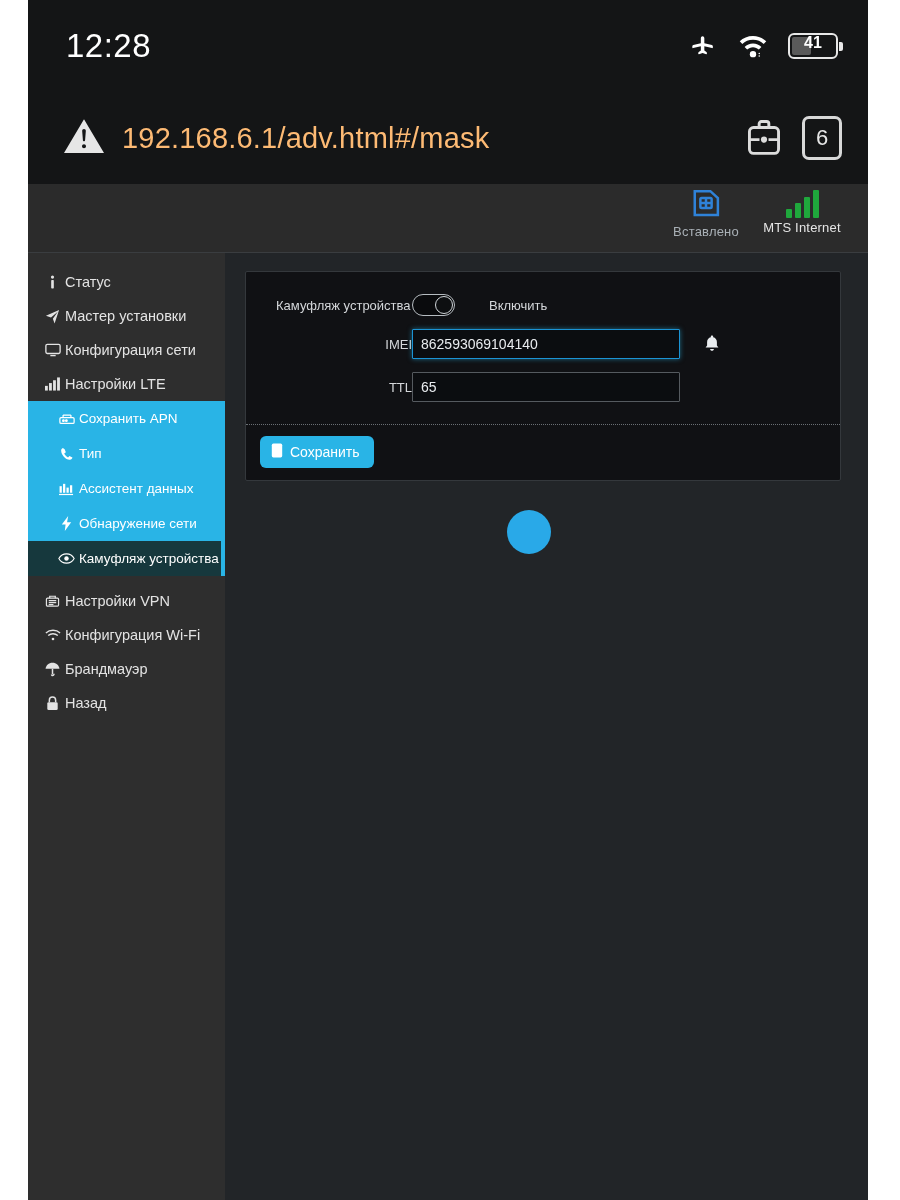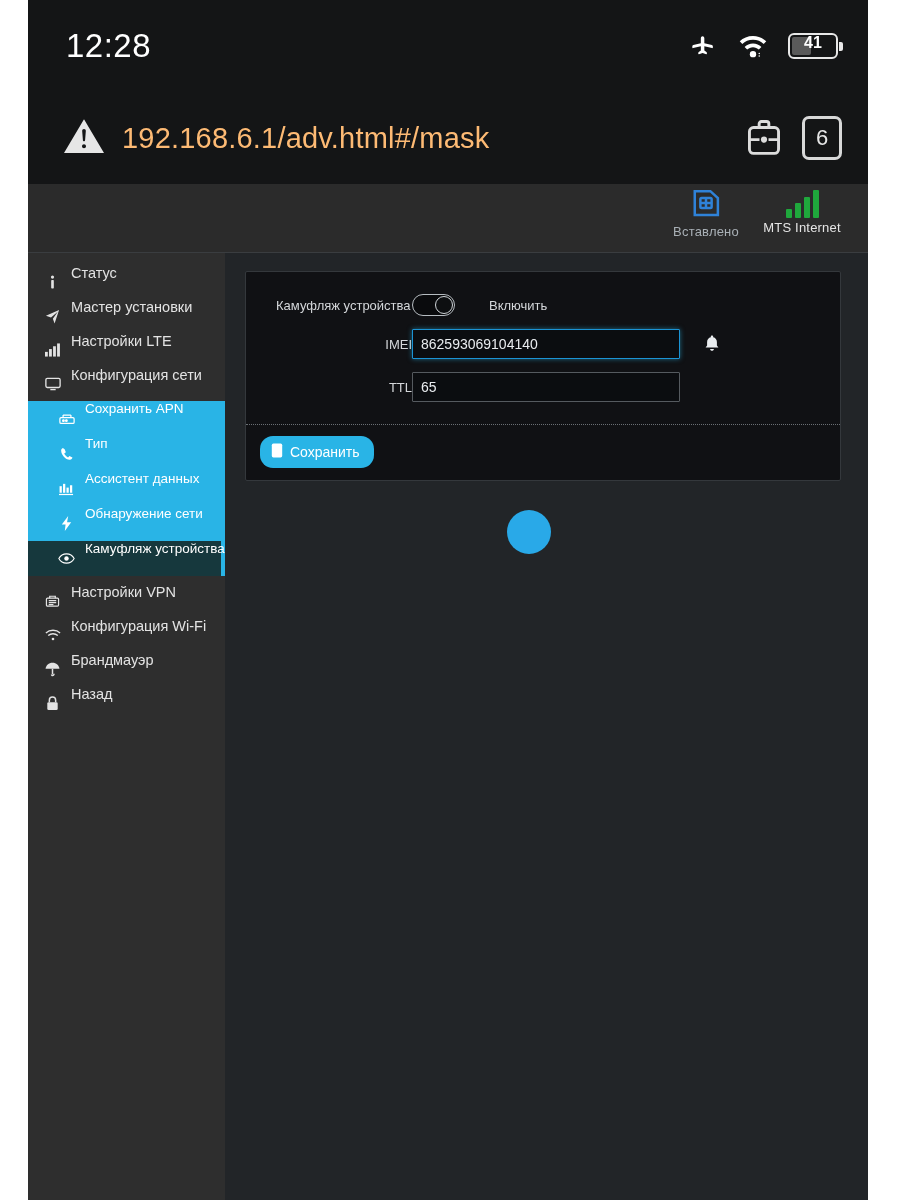--- a/index.html
+++ b/index.html
@@ -172,21 +172,22 @@
   
   .sidebar {
     width: 197px;
     flex: 0 0 197px;
     background: #2e2e2e;
     padding-top: 12px;
     box-sizing: border-box;
   }
   .nav-item {
     display: flex;
-    gap: 10px;
+    align-items: center;
+    gap: 4px;
     height: 34px;
     padding-left: 16px;
     color: #e3e3e3;
     font-size: 14.5px;
     white-space: nowrap;
     box-sizing: border-box;
   }
   .nav-item .ni-icon {
     width: 17px;
     display: flex;
@@ -295,21 +296,21 @@
     margin: 4px 0 0 0;
   }
   .panel-footer { padding: 11px 0 12px 14px; }
   .save-btn {
     display: inline-flex;
     align-items: center;
     gap: 7px;
     background: #29b4e6;
     color: #ffffff;
     border: none;
-    border-radius: 13px;
+    border-radius: 6px;
     font-size: 14px;
     padding: 7px 14px 7px 11px;
     font-family: "Liberation Sans", sans-serif;
     cursor: pointer;
   }
 
   
   .touch-dot {
     position: absolute;
     width: 44px;
@@ -407,38 +408,38 @@
           <span class="ni-icon">
             <svg width="15" height="15" viewBox="0 0 16 16" fill="#e3e3e3">
                 <path d="M15 1 1 7.2l5.4 1.9L13.6 3 8.4 10.3l1.8 5.2z"></path>
               </svg>
           </span>
           <span>Мастер установки</span>
         </div>
 
         <div class="nav-item">
           <span class="ni-icon">
+            <svg width="16" height="14" viewBox="0 0 18 15" fill="none" stroke="#e3e3e3" stroke-width="1.5">
+                <rect x="1" y="1.2" width="16" height="10.2" rx="1.6"></rect>
+                <path d="M6 13.8h6"></path>
+              </svg>
+          </span>
+          <span>Конфигурация сети</span>
+        </div>
+
+        <div class="nav-item">
+          <span class="ni-icon">
             <svg width="15" height="14" viewBox="0 0 16 14" fill="#e3e3e3">
                 <rect x="0" y="9" width="3" height="5"></rect>
                 <rect x="4.3" y="6" width="3" height="8"></rect>
                 <rect x="8.6" y="3" width="3" height="11"></rect>
                 <rect x="12.9" y="0" width="3" height="14"></rect>
               </svg>
           </span>
           <span>Настройки LTE</span>
-        </div>
-
-        <div class="nav-item">
-          <span class="ni-icon">
-            <svg width="16" height="14" viewBox="0 0 18 15" fill="none" stroke="#e3e3e3" stroke-width="1.5">
-                <rect x="1" y="1.2" width="16" height="10.2" rx="1.6"></rect>
-                <path d="M6 13.8h6"></path>
-              </svg>
-          </span>
-          <span>Конфигурация сети</span>
         </div>
 
         <div class="submenu">
           <div class="nav-item">
             <span class="ni-icon">
               <svg width="16" height="13" viewBox="0 0 18 14" fill="none" stroke="#ffffff" stroke-width="1.4">
                   <rect x="1" y="6" width="16" height="6.6" rx="1.4"></rect>
                   <path d="M4.6 6V3.2M13.4 6V3.2M4.6 3.2h8.8"></path>
                   <circle cx="5" cy="9.4" r="0.9" fill="#ffffff"></circle>
                   <circle cx="8.3" cy="9.4" r="0.9" fill="#ffffff"></circle>

